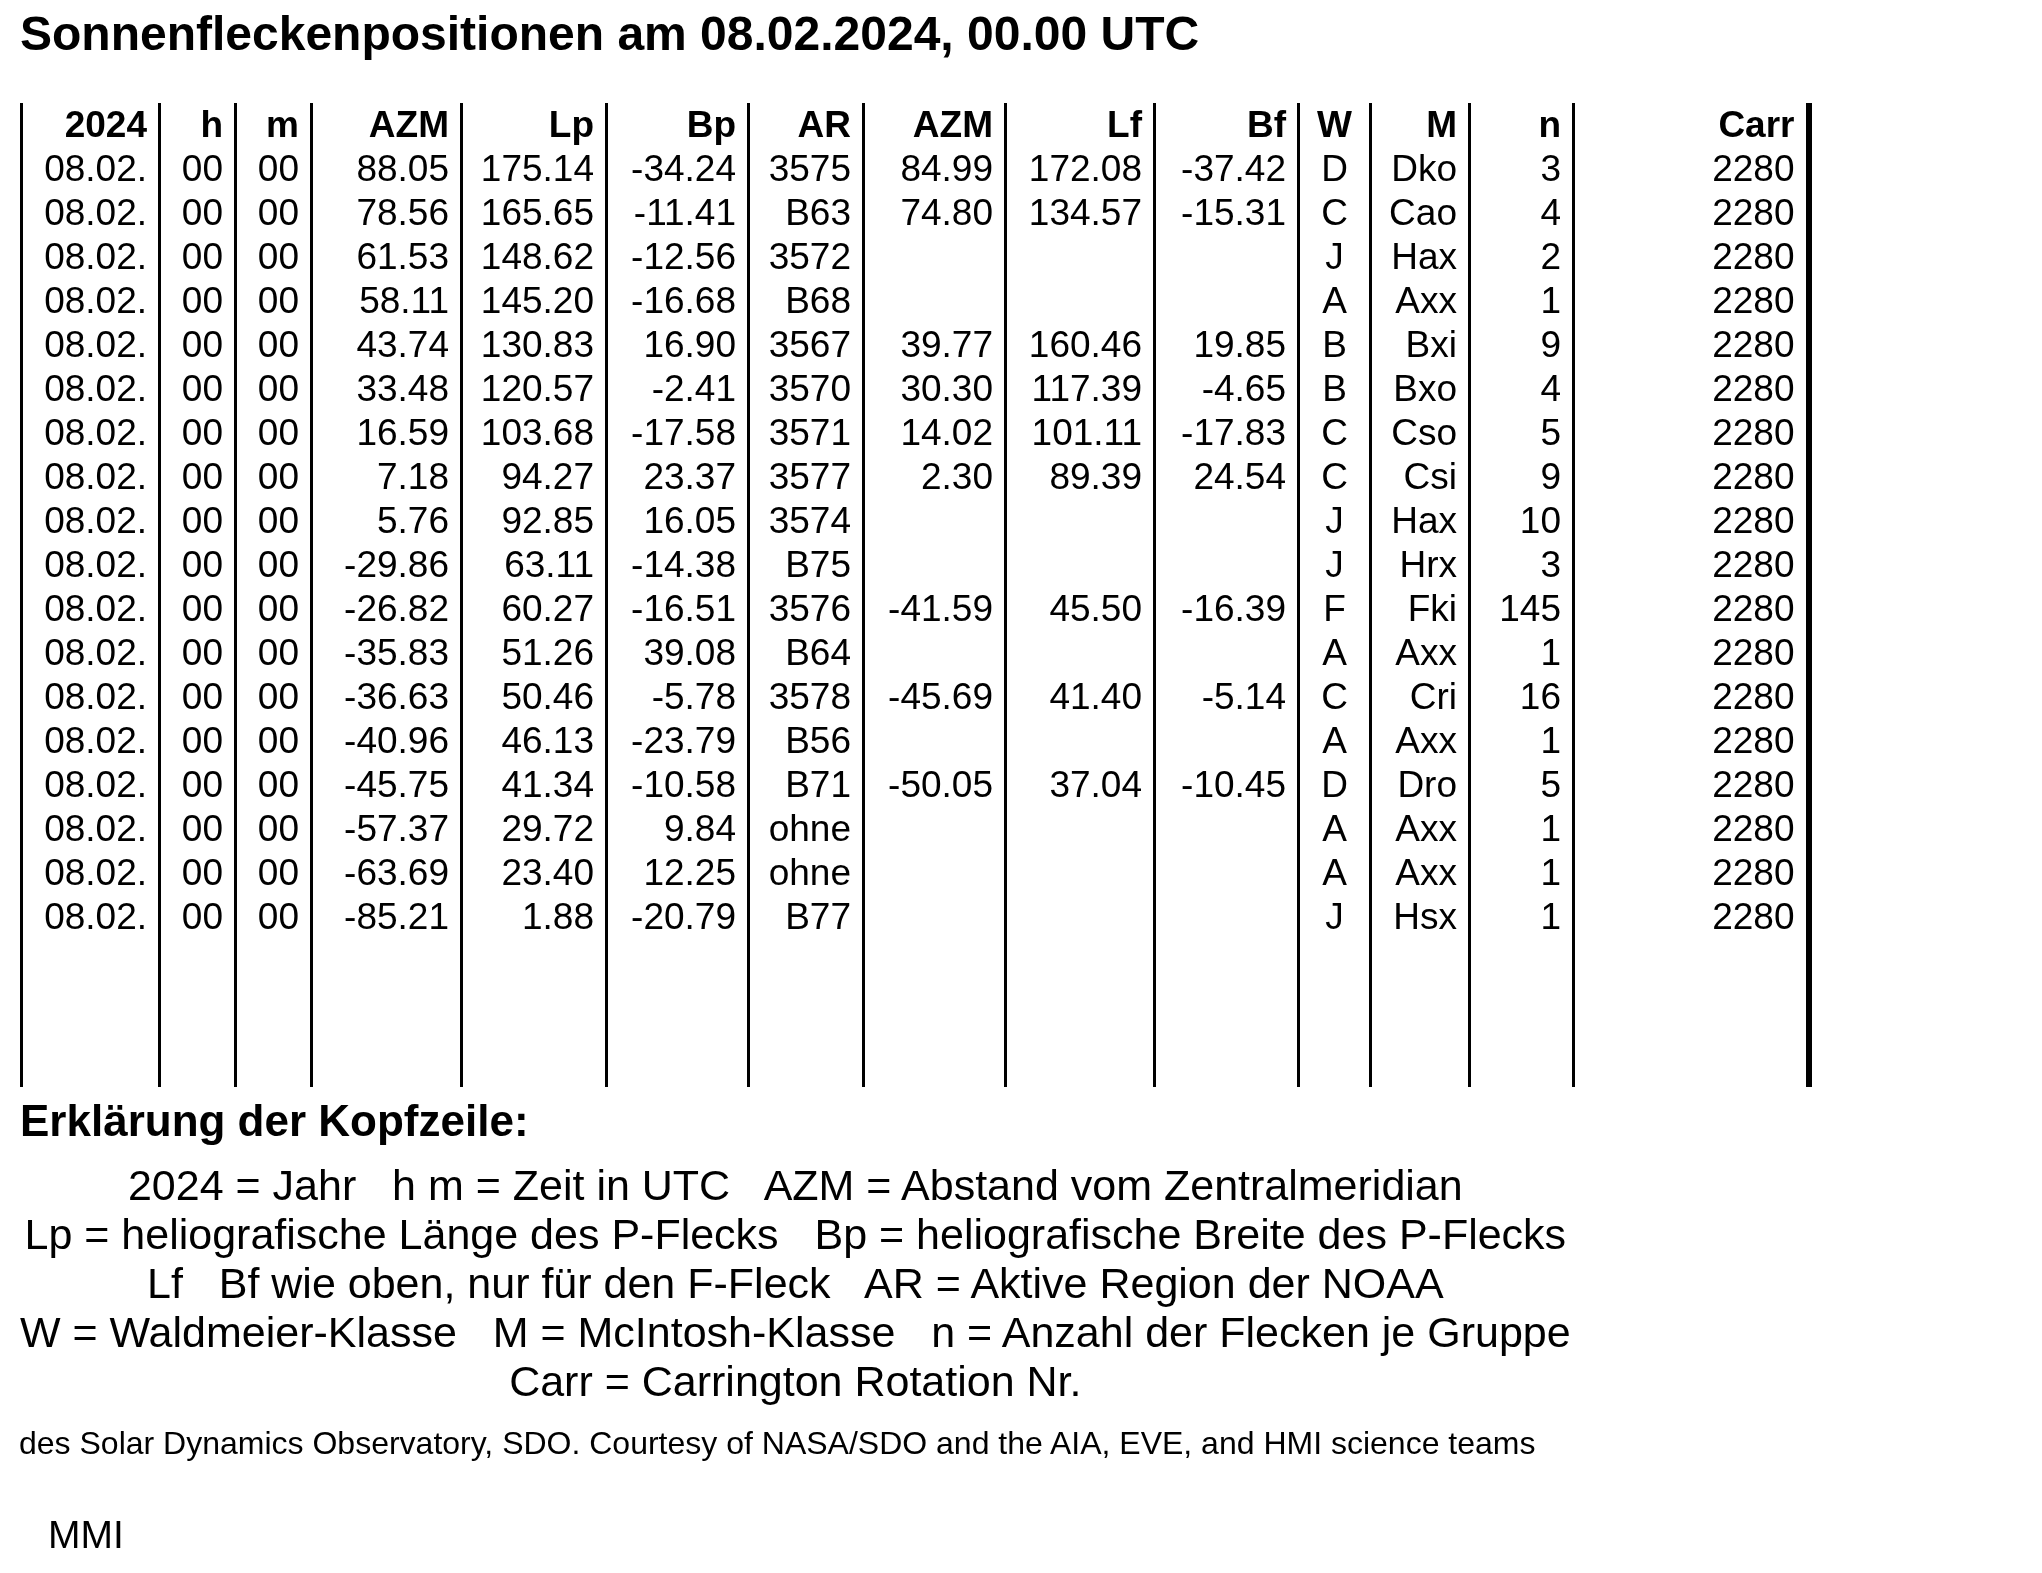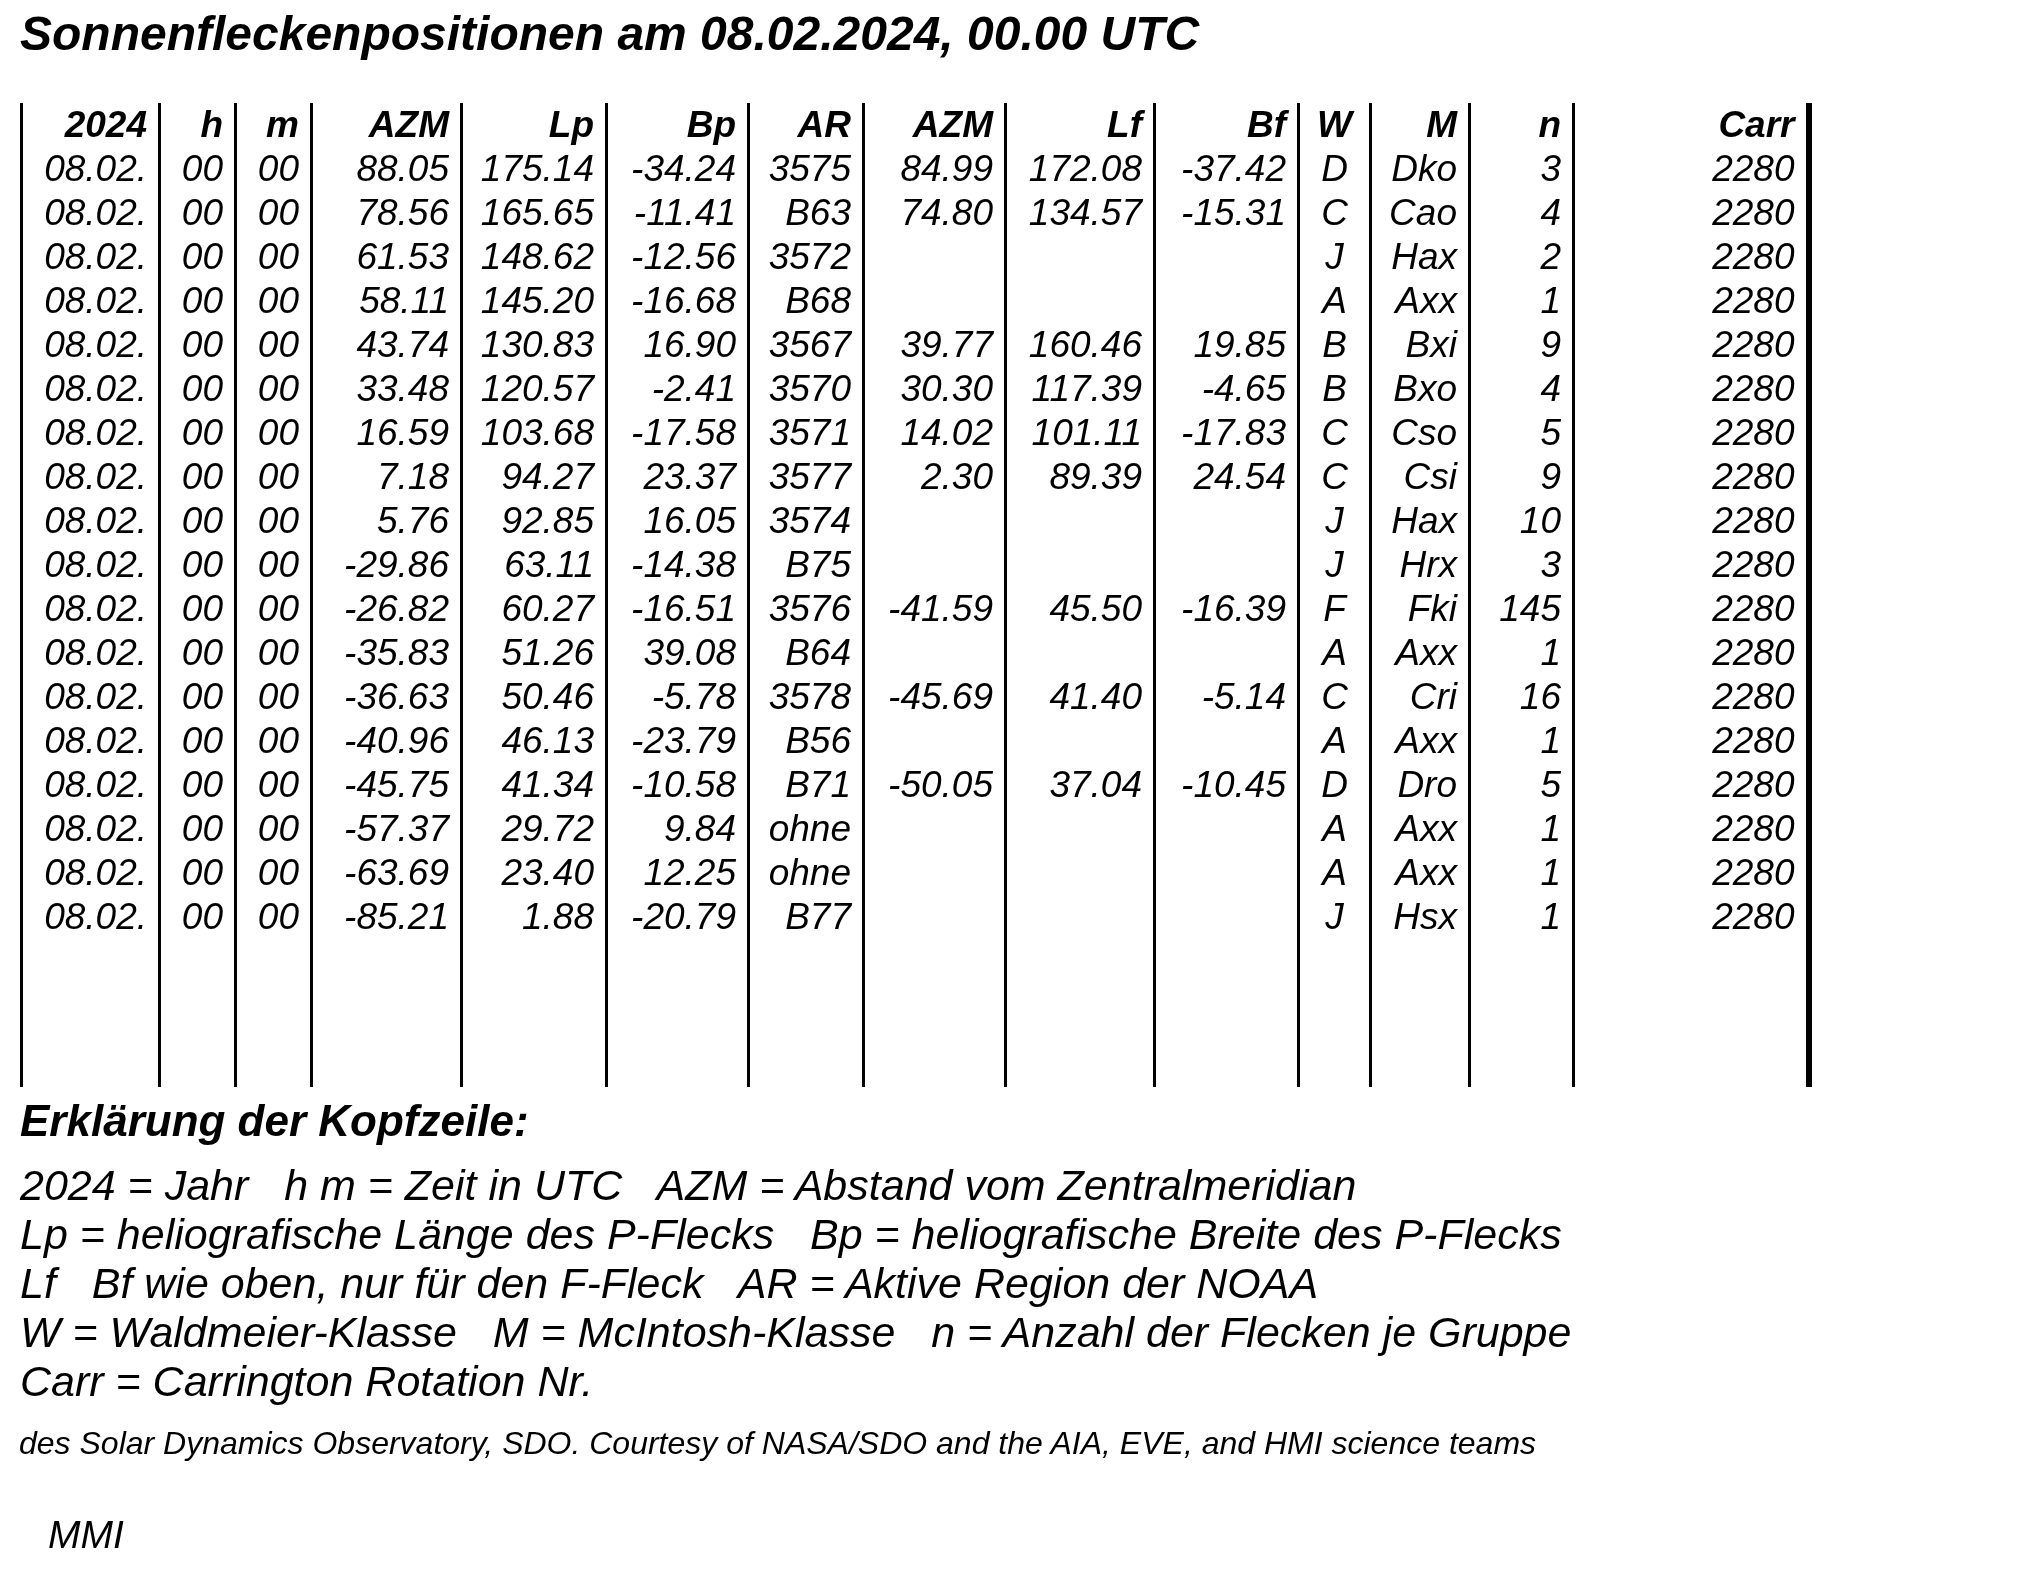--- a/index.html
+++ b/index.html
@@ -2,21 +2,21 @@
 <html><head>
 <meta charset="utf-8">
 <style>
   html, body { margin: 0; padding: 0; }
   body {
     width: 2042px; height: 1573px;
     background: #ffffff; color: #000000;
     font-family: "Liberation Sans", "DejaVu Sans", sans-serif;
     overflow: hidden;
   }
-  .page { position: relative; width: 2042px; height: 1348px; font-style: italic; }
+  .page { position: relative; width: 2042px; height: 1348px; }
 
   .title {
     position: absolute; left: 20px; top: 6px;
     font-size: 48px; font-weight: 700; margin: 0;
     white-space: nowrap;
   }
 
   table.sunspot {
     position: absolute; left: 20px; top: 103px;
     border-collapse: collapse; table-layout: fixed;
@@ -33,21 +33,21 @@
   table.sunspot th.center, table.sunspot td.center { text-align: center; padding-right: 0; }
   table.sunspot tr > *:last-child { border-right: 6px solid #000; }
   table.sunspot tr.ext-row td { height: 148px; }
 
   .legend-heading {
     position: absolute; left: 20px; top: 1096px;
     font-size: 44px; font-weight: 700; white-space: pre;
   }
   .legend-lines {
     position: absolute; left: 20px; top: 1161px;
-    font-size: 43px; line-height: 49px;
+    font-size: 43px; line-height: 49px; text-align: center;
   }
   .legend-lines div { white-space: pre; }
 
   .disclaimer {
     position: absolute; left: 19px; top: 1424px;
     font-size: 32px; line-height: 39px;
   }
   .disclaimer div { white-space: pre; }
 
   .footer-initials {

